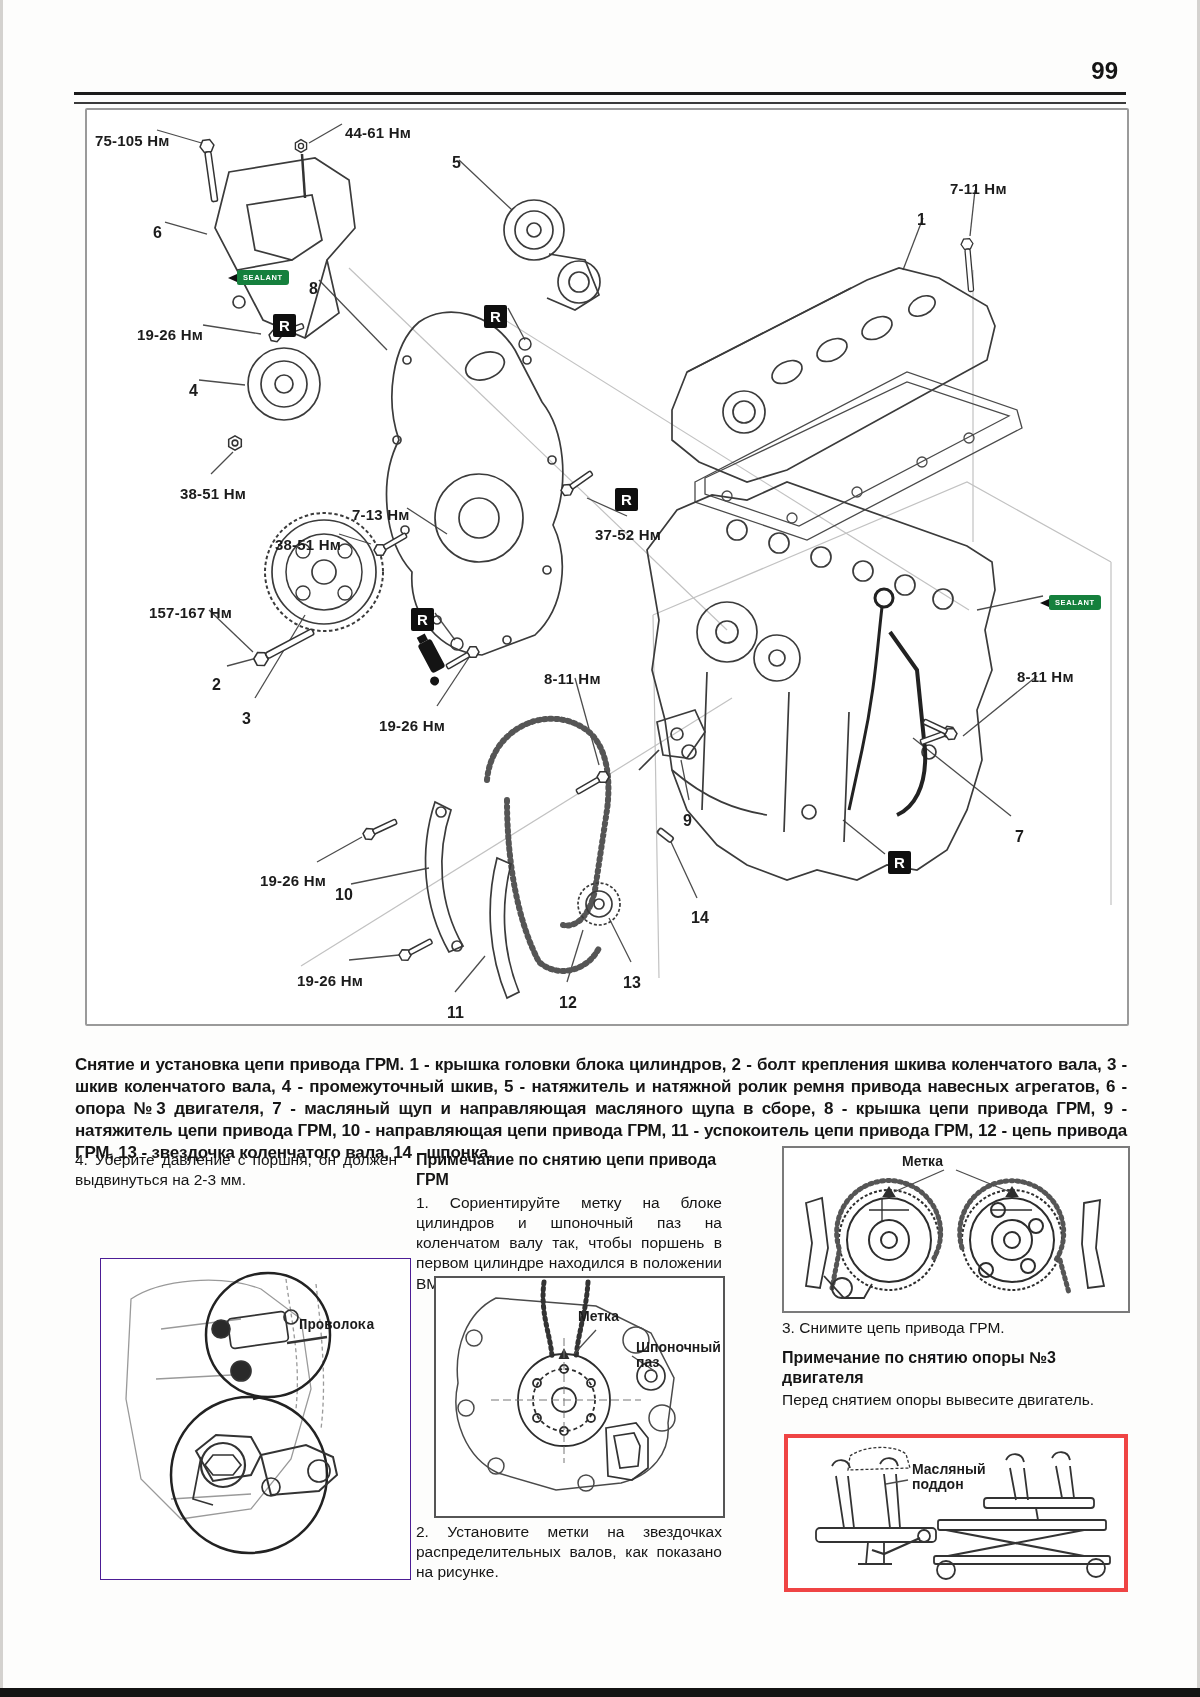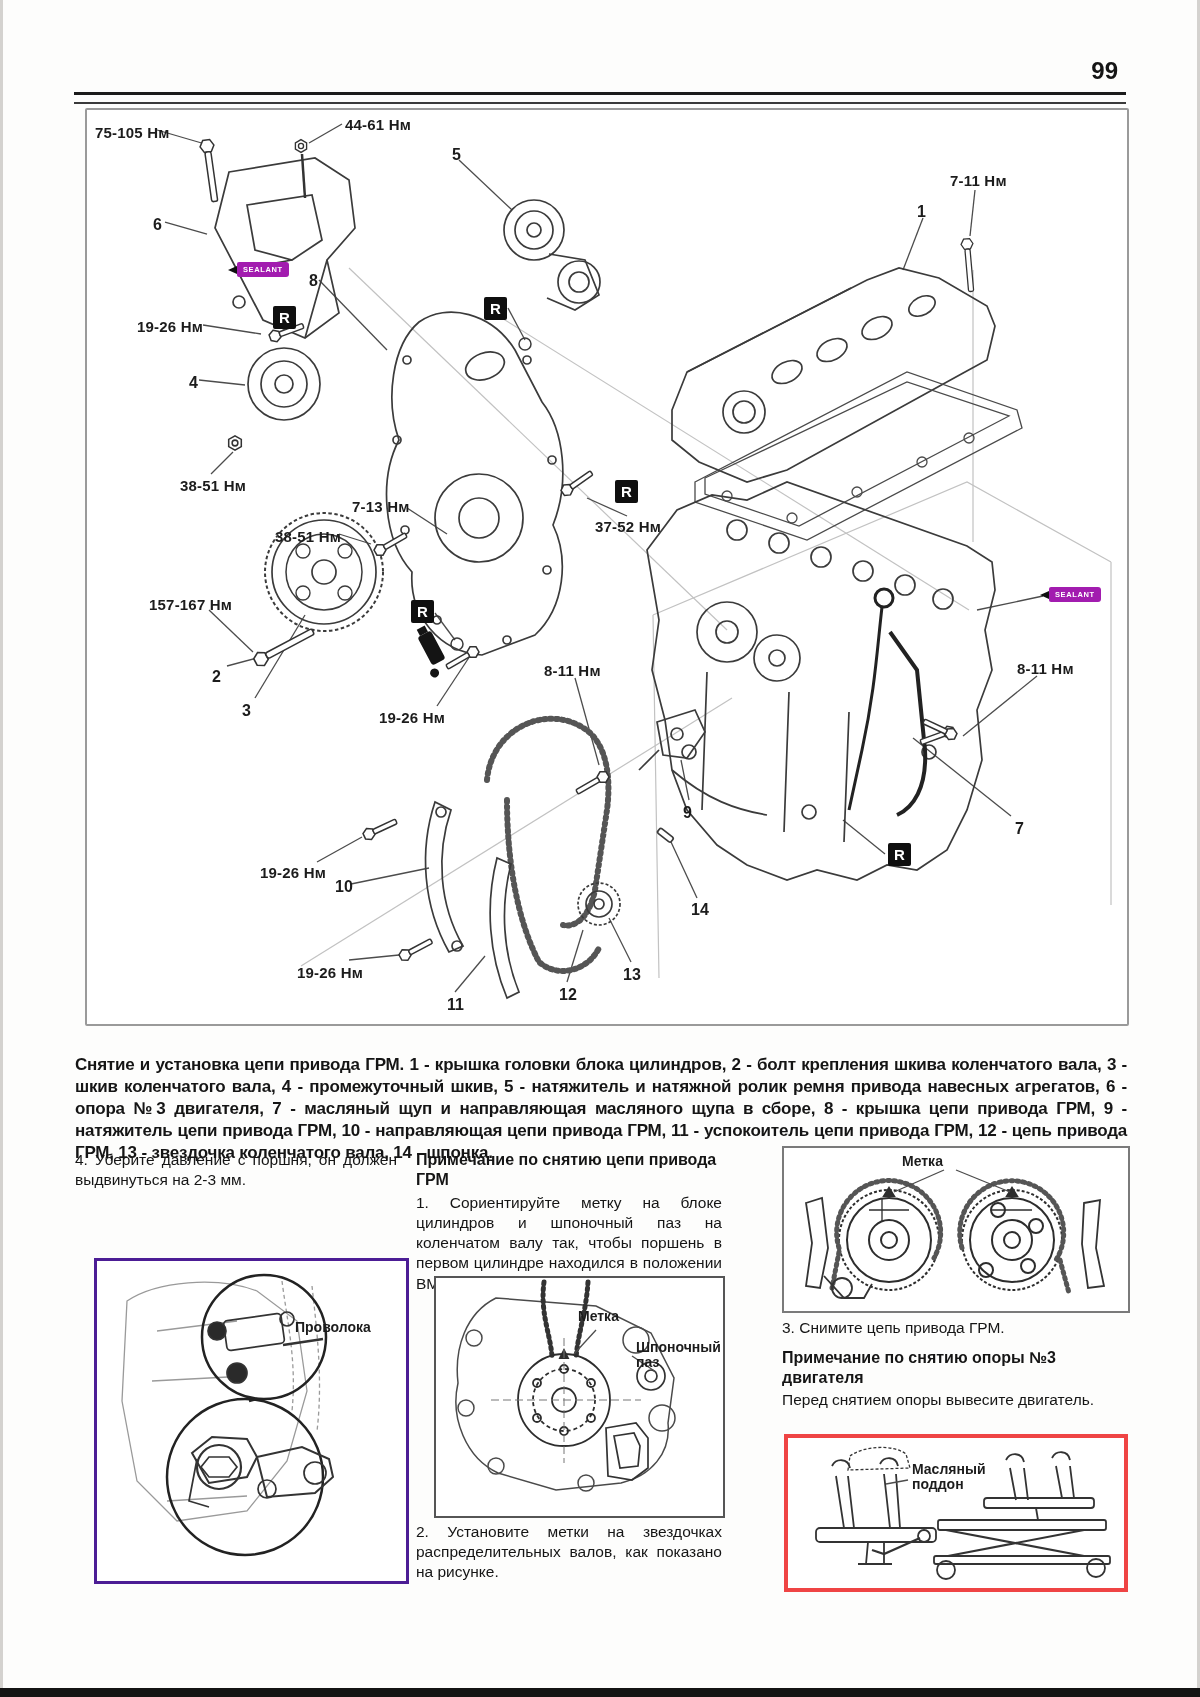--- a/index.html
+++ b/index.html
@@ -16,27 +16,27 @@
   .hdr-title{position:absolute;top:57px;left:0;width:100%;text-align:center;
     font-size:21px;font-weight:700;letter-spacing:.2px;}
   .hdr-page{position:absolute;top:57px;right:82px;font-size:24px;font-weight:700;}
   .hdr-rule{position:absolute;top:92px;left:74px;right:74px;height:7px;
     border-top:3px solid #1b1b1b;border-bottom:2px solid #3a3a3a;}
 
   
   .diagram{position:absolute;left:85px;top:108px;width:1040px;height:914px;
     border:2px solid #9a9a9a;border-radius:2px;background:#fff;}
   .diagram svg{position:absolute;left:0;top:0;}
-  .dlayer{position:absolute;left:0;top:0;width:100%;height:100%;}
+  .dlayer{position:absolute;left:0;top:8px;width:100%;height:100%;}
   .dlabel{position:absolute;white-space:nowrap;font-weight:700;color:#1c1c1c;}
   .torque-label{font-size:15px;letter-spacing:.2px;}
   .part-number{font-size:16px;}
   .r-marker{width:23px;height:23px;background:#0f0f0f;color:#fff;border-radius:2px;
     display:flex;align-items:center;justify-content:center;font-size:15px;}
-  .sealant-marker{height:15px;background:#a21caf;color:#fff;border-radius:2px 3px 3px 2px;
+  .sealant-marker{height:15px;background:#15803d;color:#fff;border-radius:2px 3px 3px 2px;
     display:flex;align-items:center;padding:0 6px;font-size:7.5px;letter-spacing:.6px;}
   .sealant-marker::before{content:"";position:absolute;left:-9px;top:3.5px;
     border-top:4px solid transparent;border-bottom:4px solid transparent;
     border-right:9px solid #0f0f0f;}
   .oil-icon{position:absolute;width:15px;height:32px;background:#141414;border-radius:3px;
     transform:rotate(-28deg);}
   .oil-icon::before{content:"";position:absolute;top:-7px;left:3px;width:9px;height:7px;background:#141414;}
   .oil-icon::after{content:"";position:absolute;bottom:-12px;left:-6px;width:9px;height:9px;
     background:#141414;border-radius:50%;}
 
@@ -46,21 +46,21 @@
 
   
   .col{position:absolute;font-size:15.5px;line-height:1.3;text-align:justify;}
   .col p{margin:0 0 2px 0;}
   .col h3{margin:0;font-size:16px;line-height:1.25;text-align:left;}
   .col-left{left:75px;top:1150px;width:322px;}
   .col-mid{left:416px;top:1150px;width:306px;}
   .col-right{left:782px;top:1318px;width:344px;}
 
   .figbox{position:absolute;background:#fff;}
-  .fig-left{left:94px;top:1258px;width:309px;height:320px;border:3px solid #4c1d95;}
+  .fig-left{left:100px;top:1258px;width:309px;height:320px;border:1px solid #4c1d95;font-family:Liberation Mono, monospace;}
   .fig-mid{left:434px;top:1276px;width:287px;height:238px;border:2px solid #555;}
   .fig-rt{left:782px;top:1146px;width:344px;height:163px;border:2px solid #7a7a7a;}
   .fig-rb{left:784px;top:1434px;width:336px;height:150px;border:4px solid #ef4444;}
   .figlabel{position:absolute;font-size:14px;font-weight:700;white-space:nowrap;color:#1c1c1c;}
   .figlabel.two-line{white-space:normal;line-height:1.1;}
 </style>
 </head>
 <body>
 
 <div class="page">

